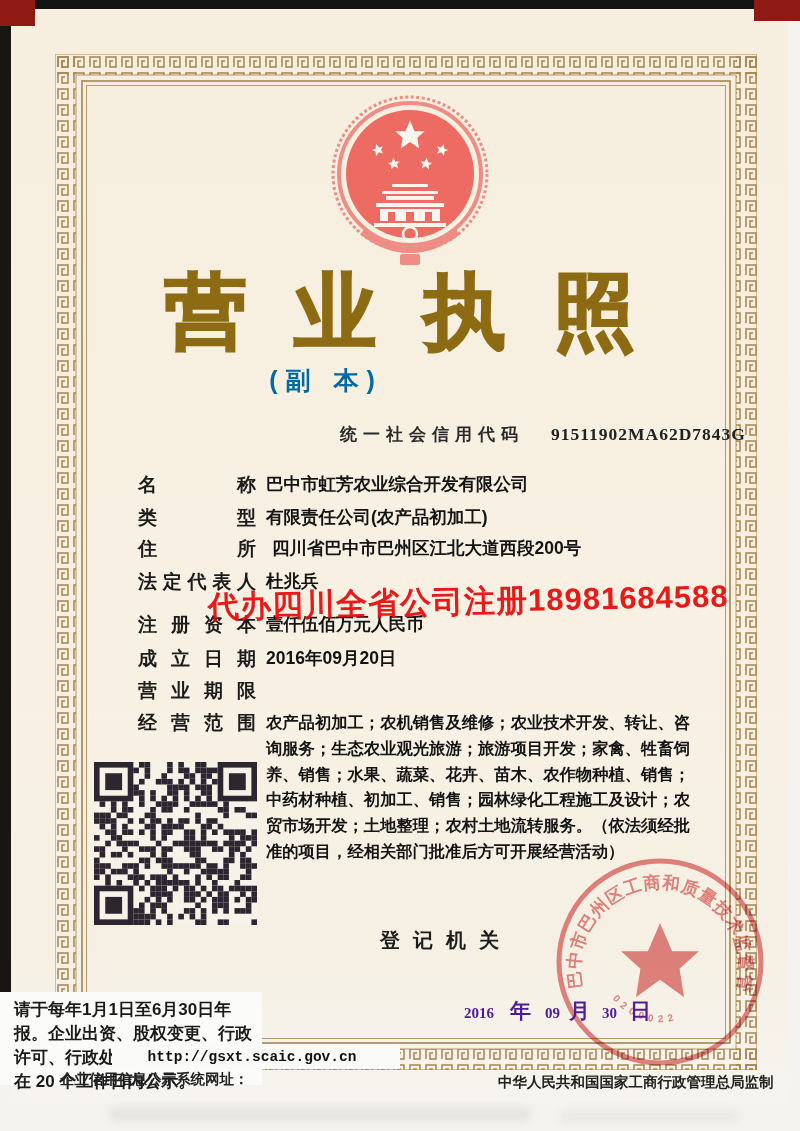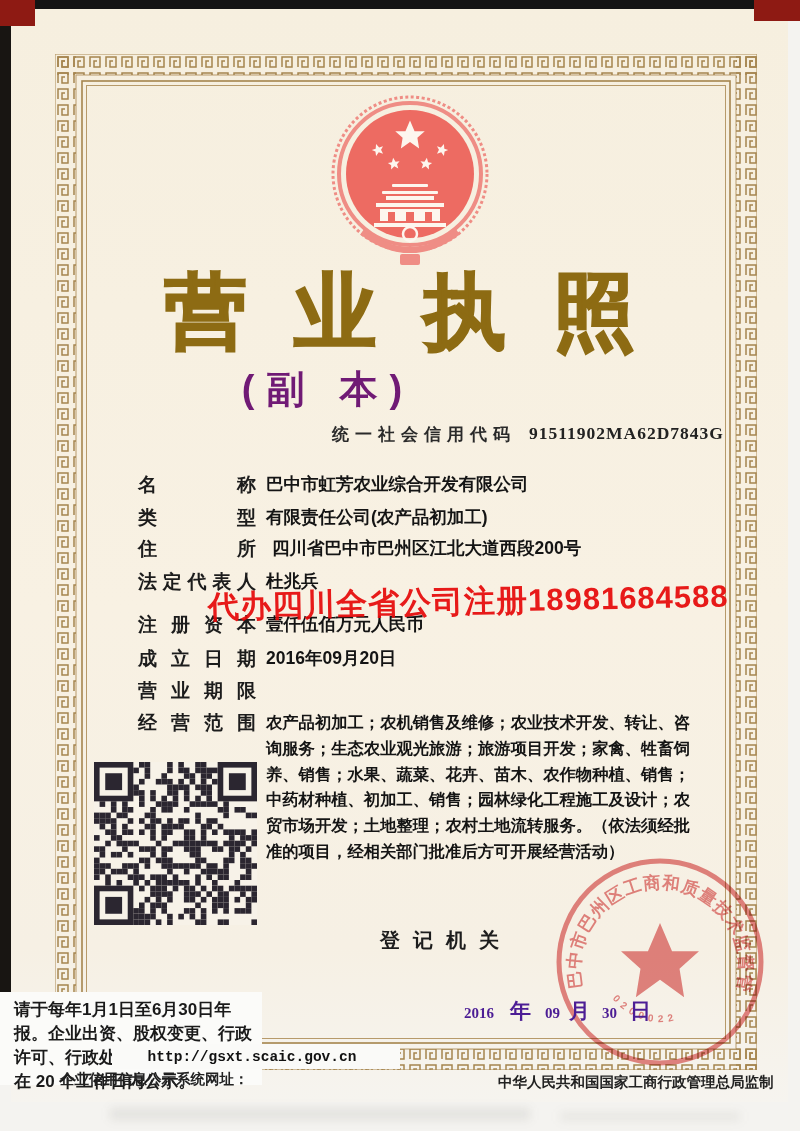--- a/index.html
+++ b/index.html
@@ -14,22 +14,22 @@
   .paper{position:absolute;left:11px;top:8px;width:777px;height:1094px;
          background:linear-gradient(180deg,#f6efdf 0%,#f8f1e3 55%,#f6f0e4 86%,#f6f4ef 100%);}
   .border-frame{position:absolute;left:55px;top:54px;}
   
   .emblem{position:absolute;left:328px;top:92px;}
   
   .title{position:absolute;left:0;top:258px;width:800px;text-align:center;
          font-size:82px;font-weight:900;color:#8d6b13;letter-spacing:0.58em;text-indent:0.58em;
          -webkit-text-stroke:2px #8d6b13;font-family:"Liberation Sans","DejaVu Sans",sans-serif;}
   .subtitle{position:absolute;left:0;top:364px;width:644px;text-align:center;
-         font-size:38px;font-weight:800;color:#701a75;letter-spacing:0.32em;text-indent:0.32em;}
-  .codeline{position:absolute;left:332px;top:423px;display:flex;align-items:flex-start;gap:13px;}
+         font-size:25px;font-weight:800;color:#0369a1;letter-spacing:0.32em;text-indent:0.32em;}
+  .codeline{position:absolute;left:340px;top:423px;display:flex;align-items:center;gap:27px;}
   .codeline .lbl{font-size:17px;font-weight:700;color:#2a2a2a;letter-spacing:6px;}
   .codeline .val{font-size:17.5px;font-weight:600;color:#222;font-family:"Liberation Serif","DejaVu Serif",serif;letter-spacing:1px;}
   
   .fields{position:absolute;left:138px;top:472px;width:560px;height:340px;}
   .frow{position:absolute;left:0;display:flex;}
   .flabel{width:118px;display:flex;justify-content:space-between;
           font-size:19px;font-weight:700;color:#1c1c1c;flex:none;}
   .fvalue{margin-left:10px;padding-left:0;font-size:17.5px;font-weight:600;color:#141414;white-space:nowrap;}
   .fvalue.wrap{white-space:normal;width:424px;line-height:25.8px;font-size:16.3px;text-align:justify;}
   .fvalue.dt{font-weight:700;}

